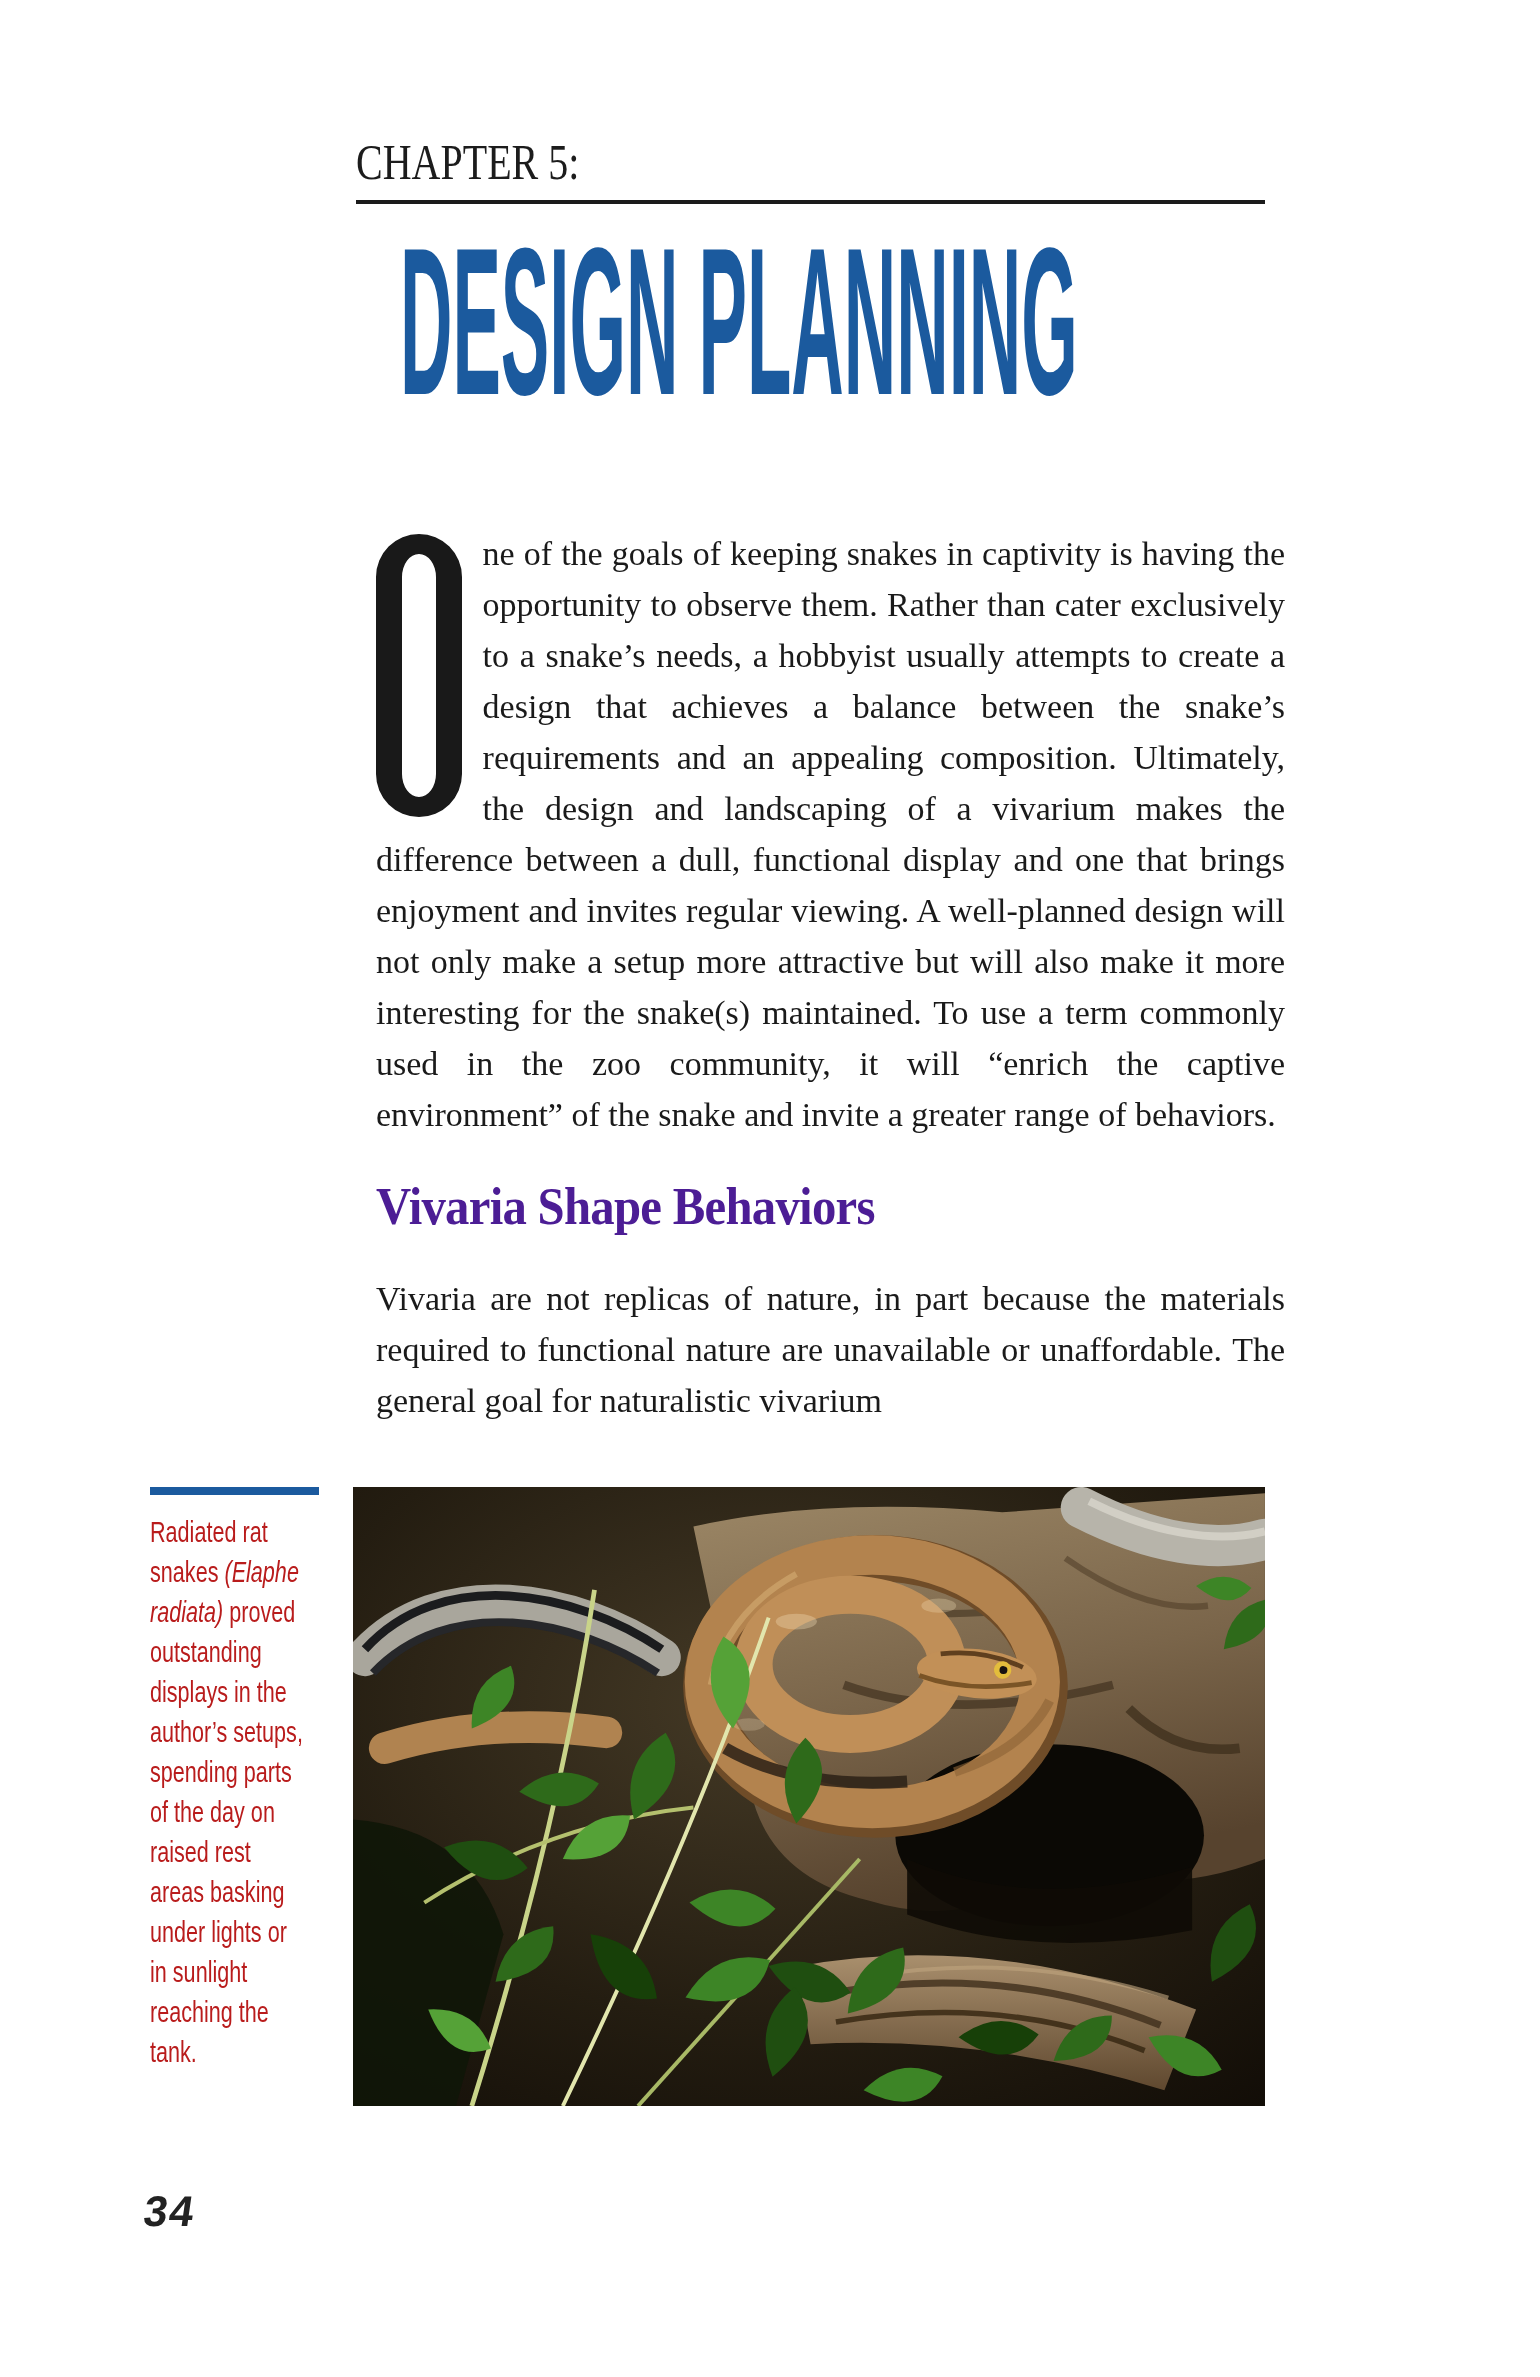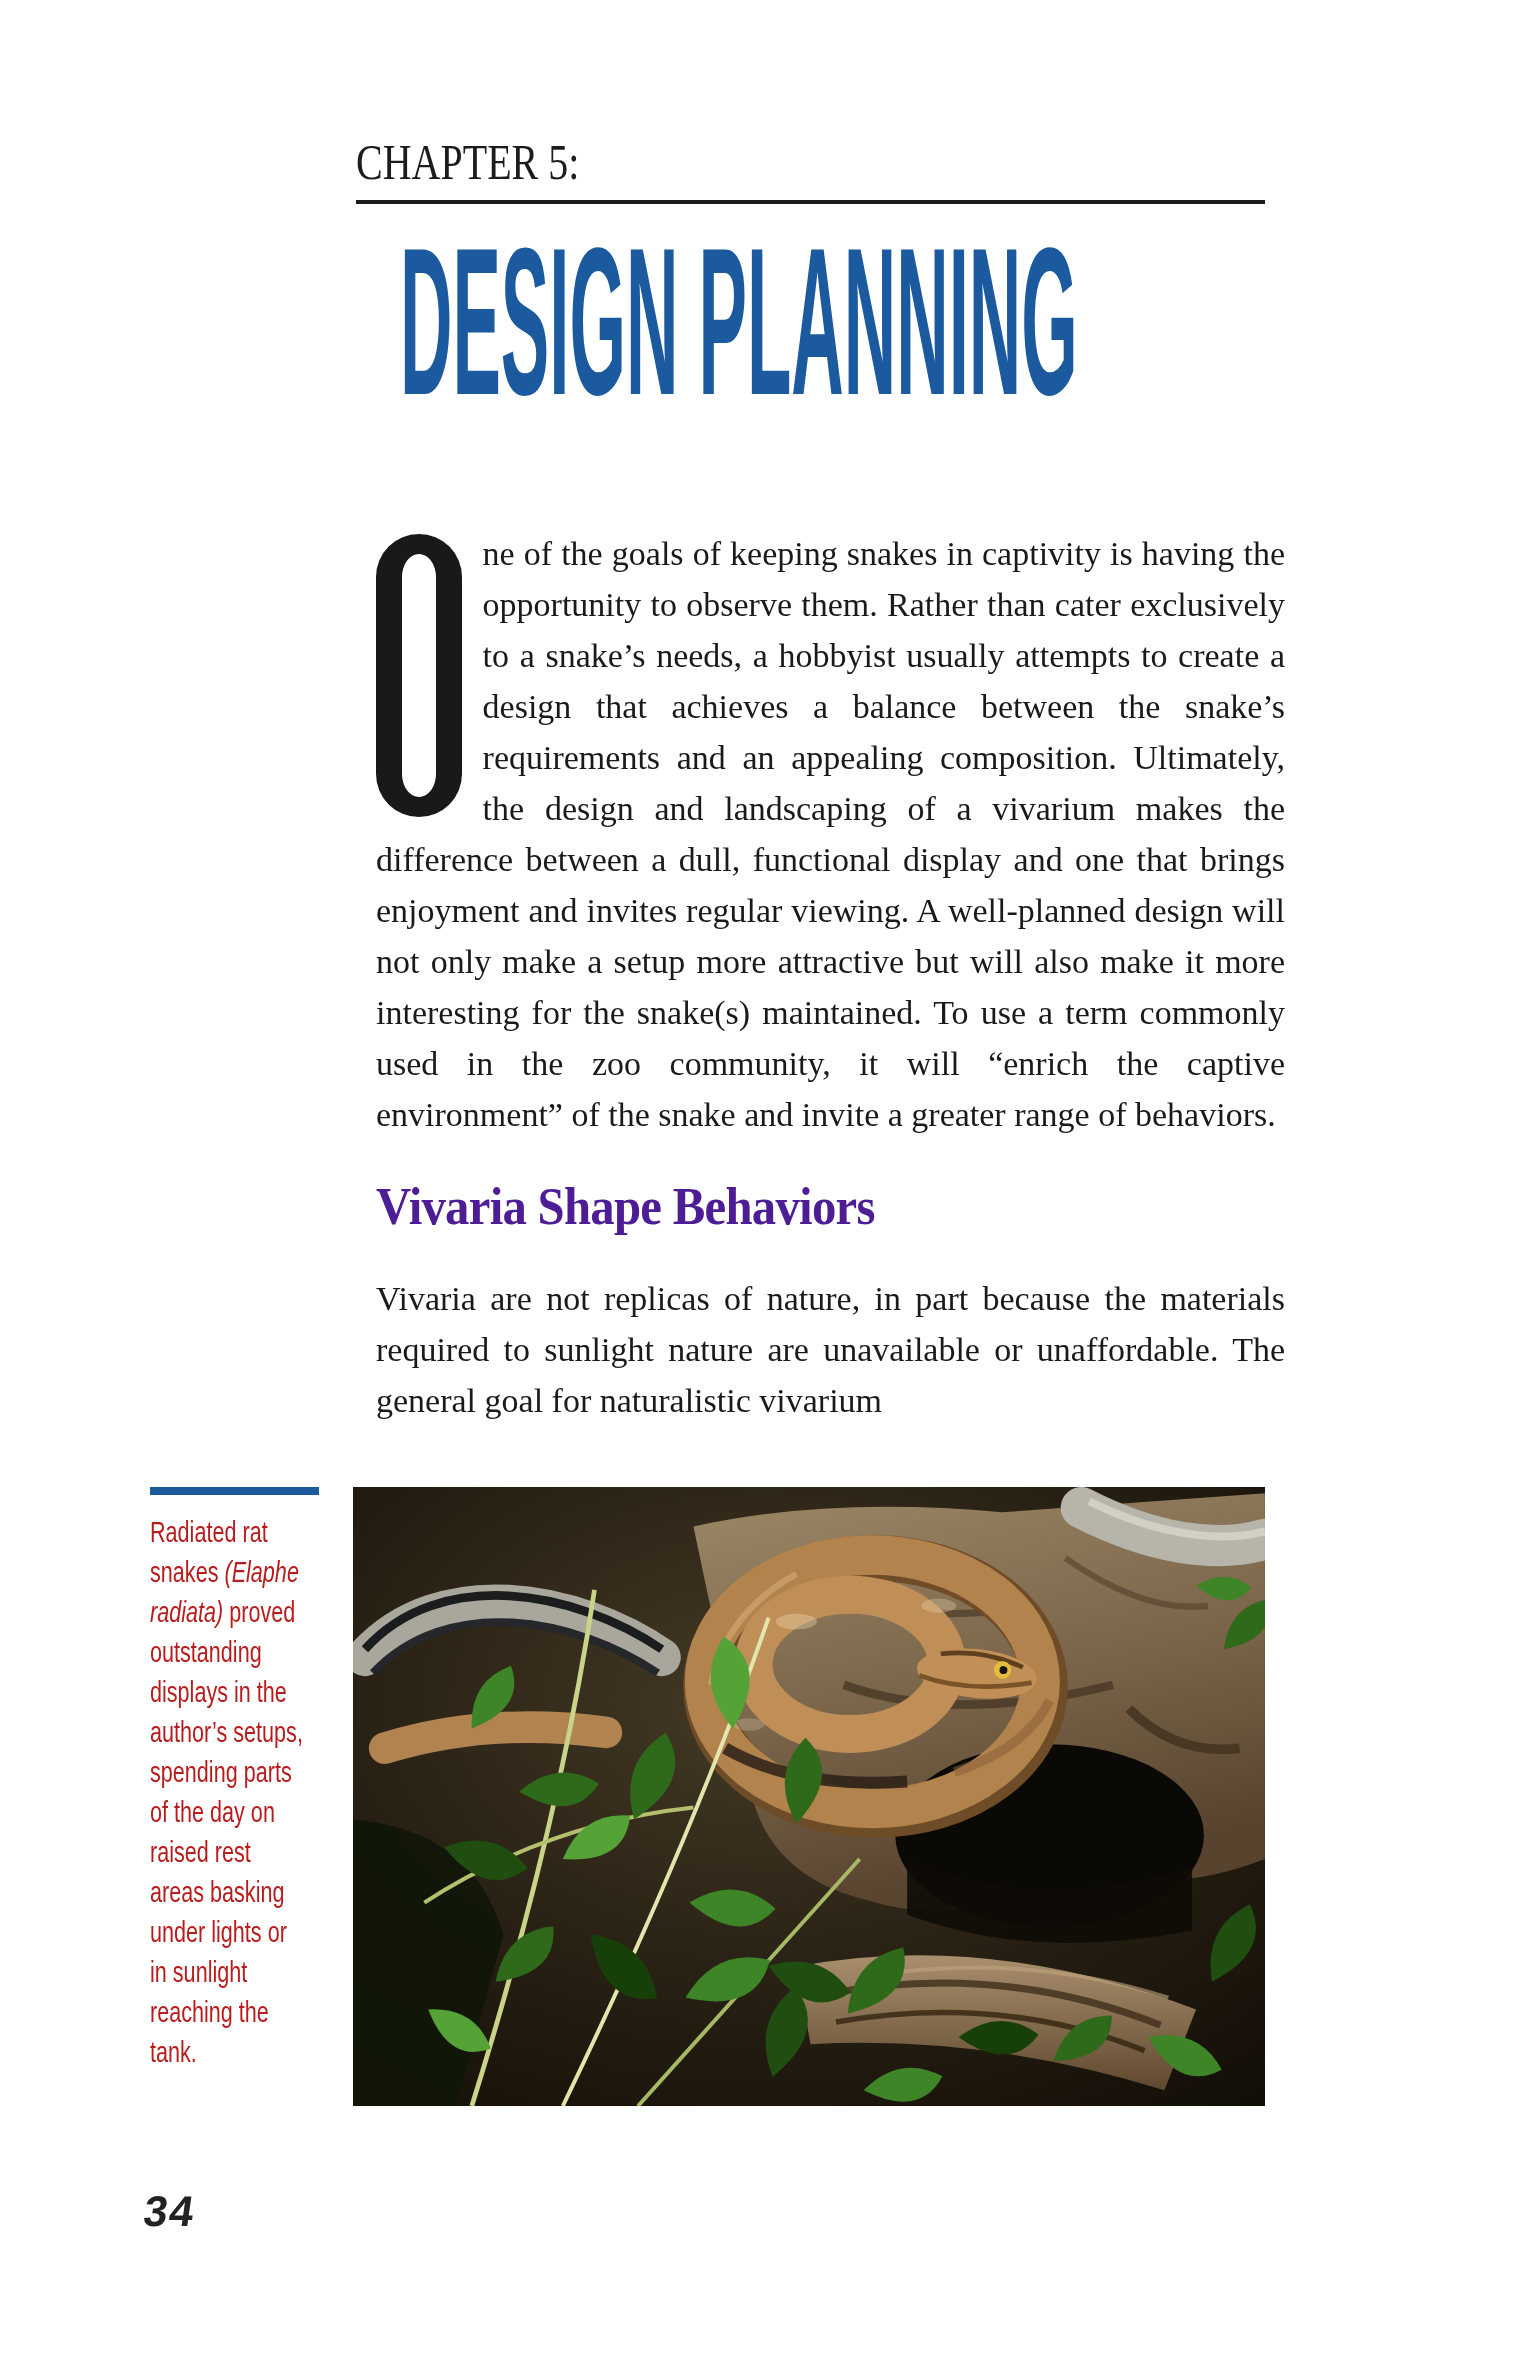--- a/index.html
+++ b/index.html
@@ -63,21 +63,21 @@
     </div>
   </header>
 
   <main class="bodycol">
     <p class="para">
       <span class="dropcap">
           <span class="sr">O</span>
         </span><span>ne of the goals of keeping snakes in captivity is having the opportunity to observe them. Rather than cater exclusively to a snake’s needs, a hobbyist usually attempts to create a design that achieves a balance between the snake’s requirements and an appealing composition. Ultimately, the design and landscaping of a vivarium makes the difference between a dull, functional display and one that brings enjoyment and invites regular viewing. A well-planned design will not only make a setup more attractive but will also make it more interesting for the snake(s) maintained. To use a term commonly used in the zoo community, it will “enrich the captive environment” of the snake and invite a greater range of behaviors.</span>
     </p>
     <h2 class="subhead"><span class="squeeze">Vivaria Shape Behaviors</span></h2>
-    <p class="para para2">Vivaria are not replicas of nature, in part because the materials required to sunlight nature are unavailable or unaffordable. The general goal for naturalistic vivarium</p>
+    <p class="para para2">Vivaria are not replicas of nature, in part because the materials required to functional nature are unavailable or unaffordable. The general goal for naturalistic vivarium</p>
   </main>
 
   <figure class="photo">
     <svg width="912" height="619" viewBox="0 0 1152 782" xmlns="http://www.w3.org/2000/svg">
       <defs>
         <radialGradient id="bgG" cx="45%" cy="35%" r="85%">
           <stop offset="0%" stop-color="#453a26"></stop>
           <stop offset="60%" stop-color="#241d11"></stop>
           <stop offset="100%" stop-color="#120d07"></stop>
         </radialGradient>

